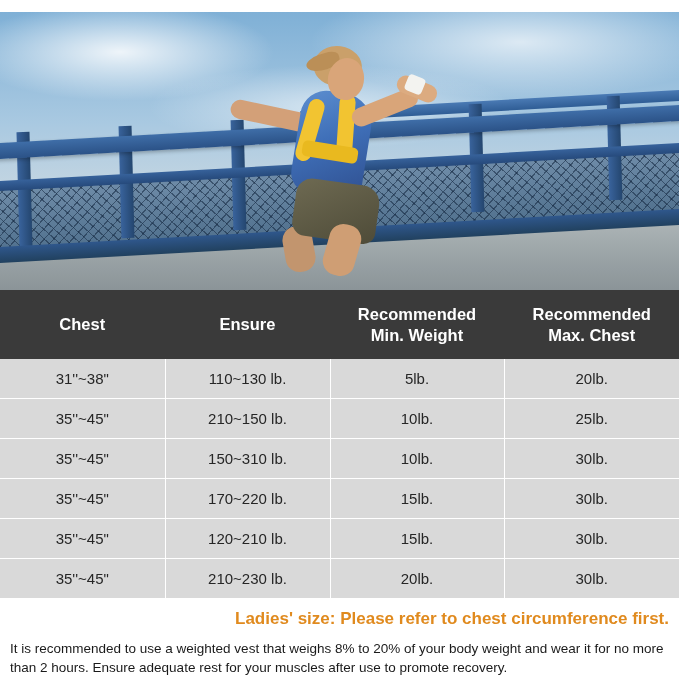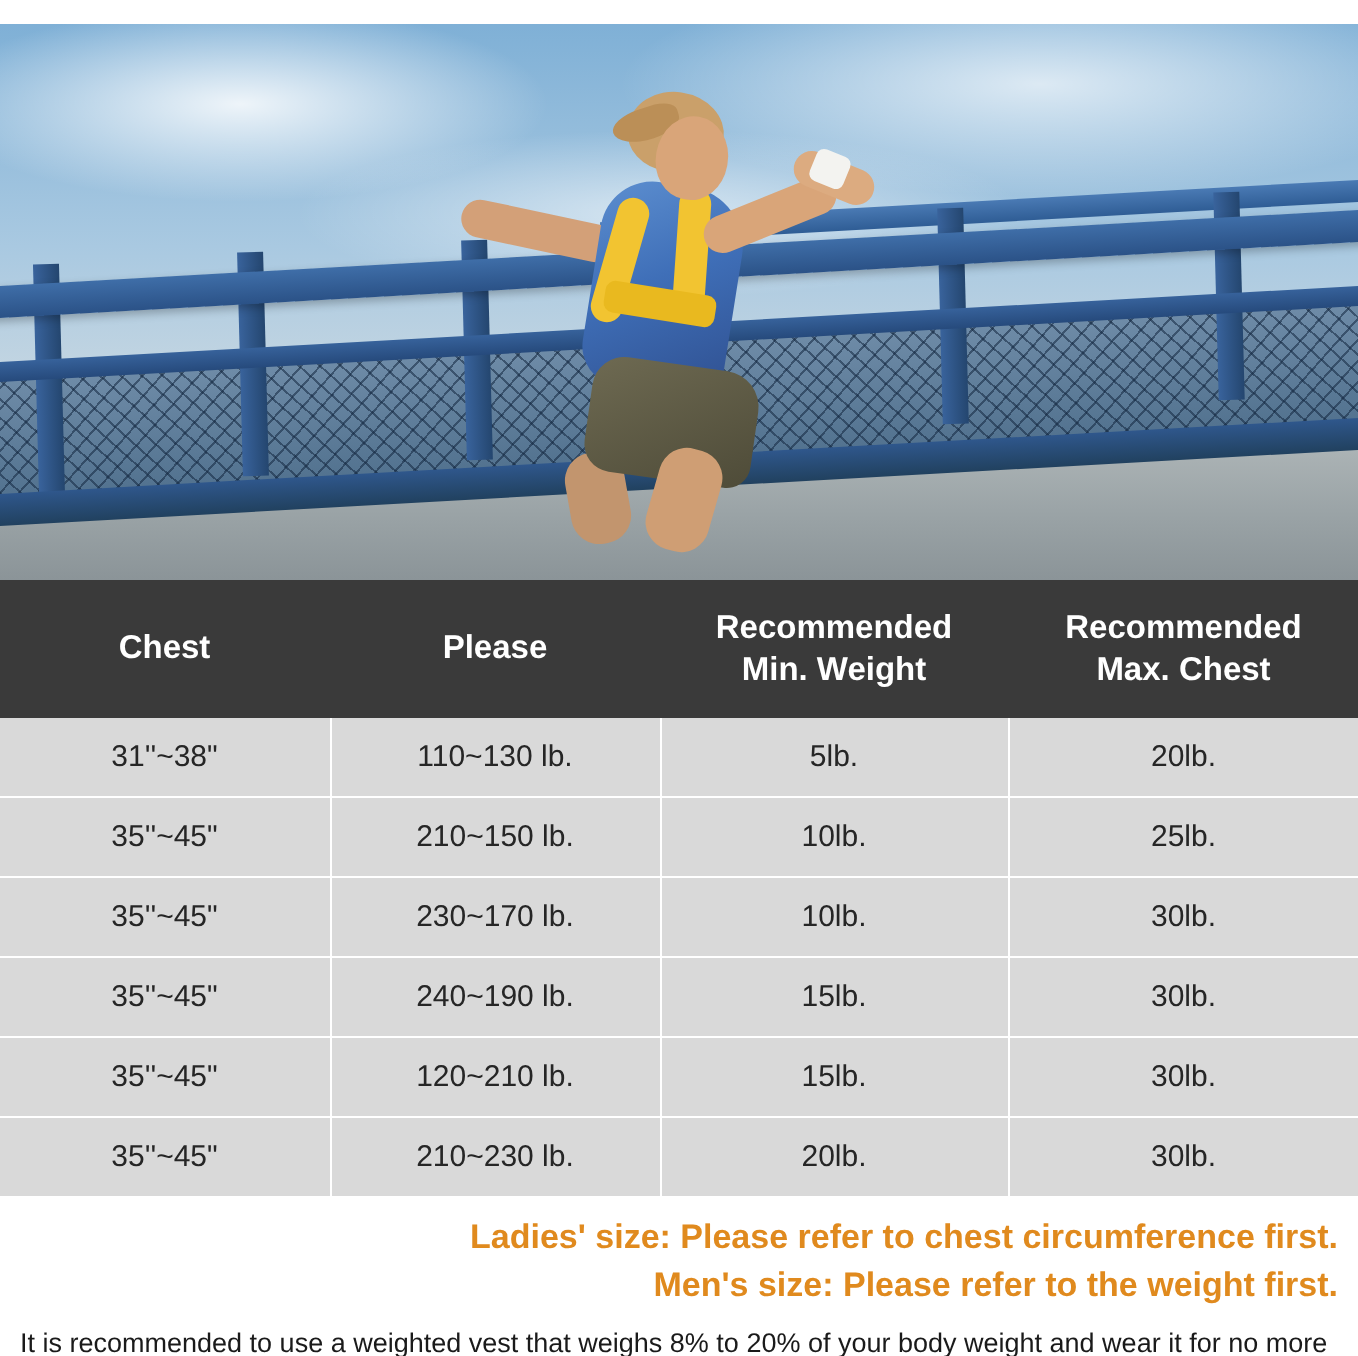--- a/index.html
+++ b/index.html
@@ -224,21 +224,21 @@
           <col class="c2">
           <col class="c3">
           <col class="c4">
       </colgroup>
       <thead>
         <tr>
           <th>
             <span>Chest</span>
           </th>
           <th>
-            <span>Please</span>
+            <span>Ensure</span>
           </th>
           <th>
             <span>Recommended</span><br>
             <span>Min. Weight</span>
           </th>
           <th>
             <span>Recommended</span><br>
             <span>Max. Chest</span>
           </th>
         </tr>
@@ -251,27 +251,27 @@
           <td>20lb.</td>
         </tr>
         <tr>
           <td>35''~45"</td>
           <td>210~150 lb.</td>
           <td>10lb.</td>
           <td>25lb.</td>
         </tr>
         <tr>
           <td>35''~45"</td>
-          <td>230~170 lb.</td>
+          <td>150~310 lb.</td>
           <td>10lb.</td>
           <td>30lb.</td>
         </tr>
         <tr>
           <td>35''~45"</td>
-          <td>240~190 lb.</td>
+          <td>170~220 lb.</td>
           <td>15lb.</td>
           <td>30lb.</td>
         </tr>
         <tr>
           <td>35''~45"</td>
           <td>120~210 lb.</td>
           <td>15lb.</td>
           <td>30lb.</td>
         </tr>
         <tr>
@@ -279,17 +279,16 @@
           <td>210~230 lb.</td>
           <td>20lb.</td>
           <td>30lb.</td>
         </tr>
       </tbody>
     </table>
   </div>
 
   <div class="notes">
     <div class="note-orange">Ladies' size: Please refer to chest circumference first.</div>
-    <div class="note-orange">Men's size: Please refer to the weight first.</div>
     <div class="note-body">It is recommended to use a weighted vest that weighs 8% to 20% of your body weight and wear it for no more than 2 hours. Ensure adequate rest for your muscles after use to promote recovery.</div>
   </div>
 
 </div>
 
 </body></html>

